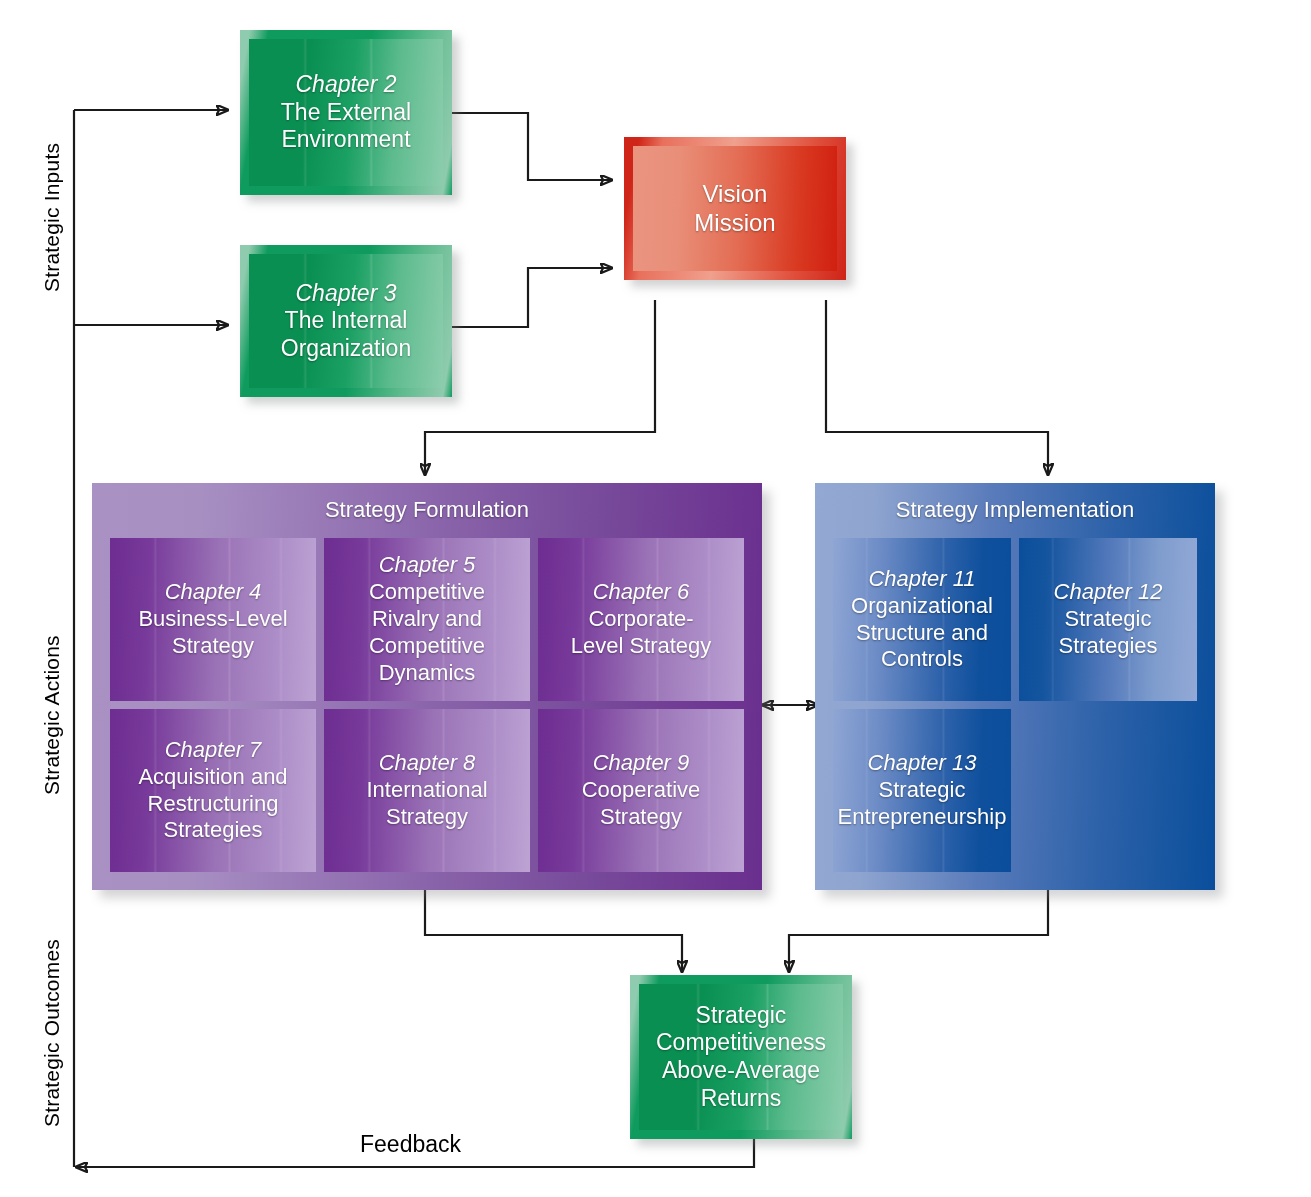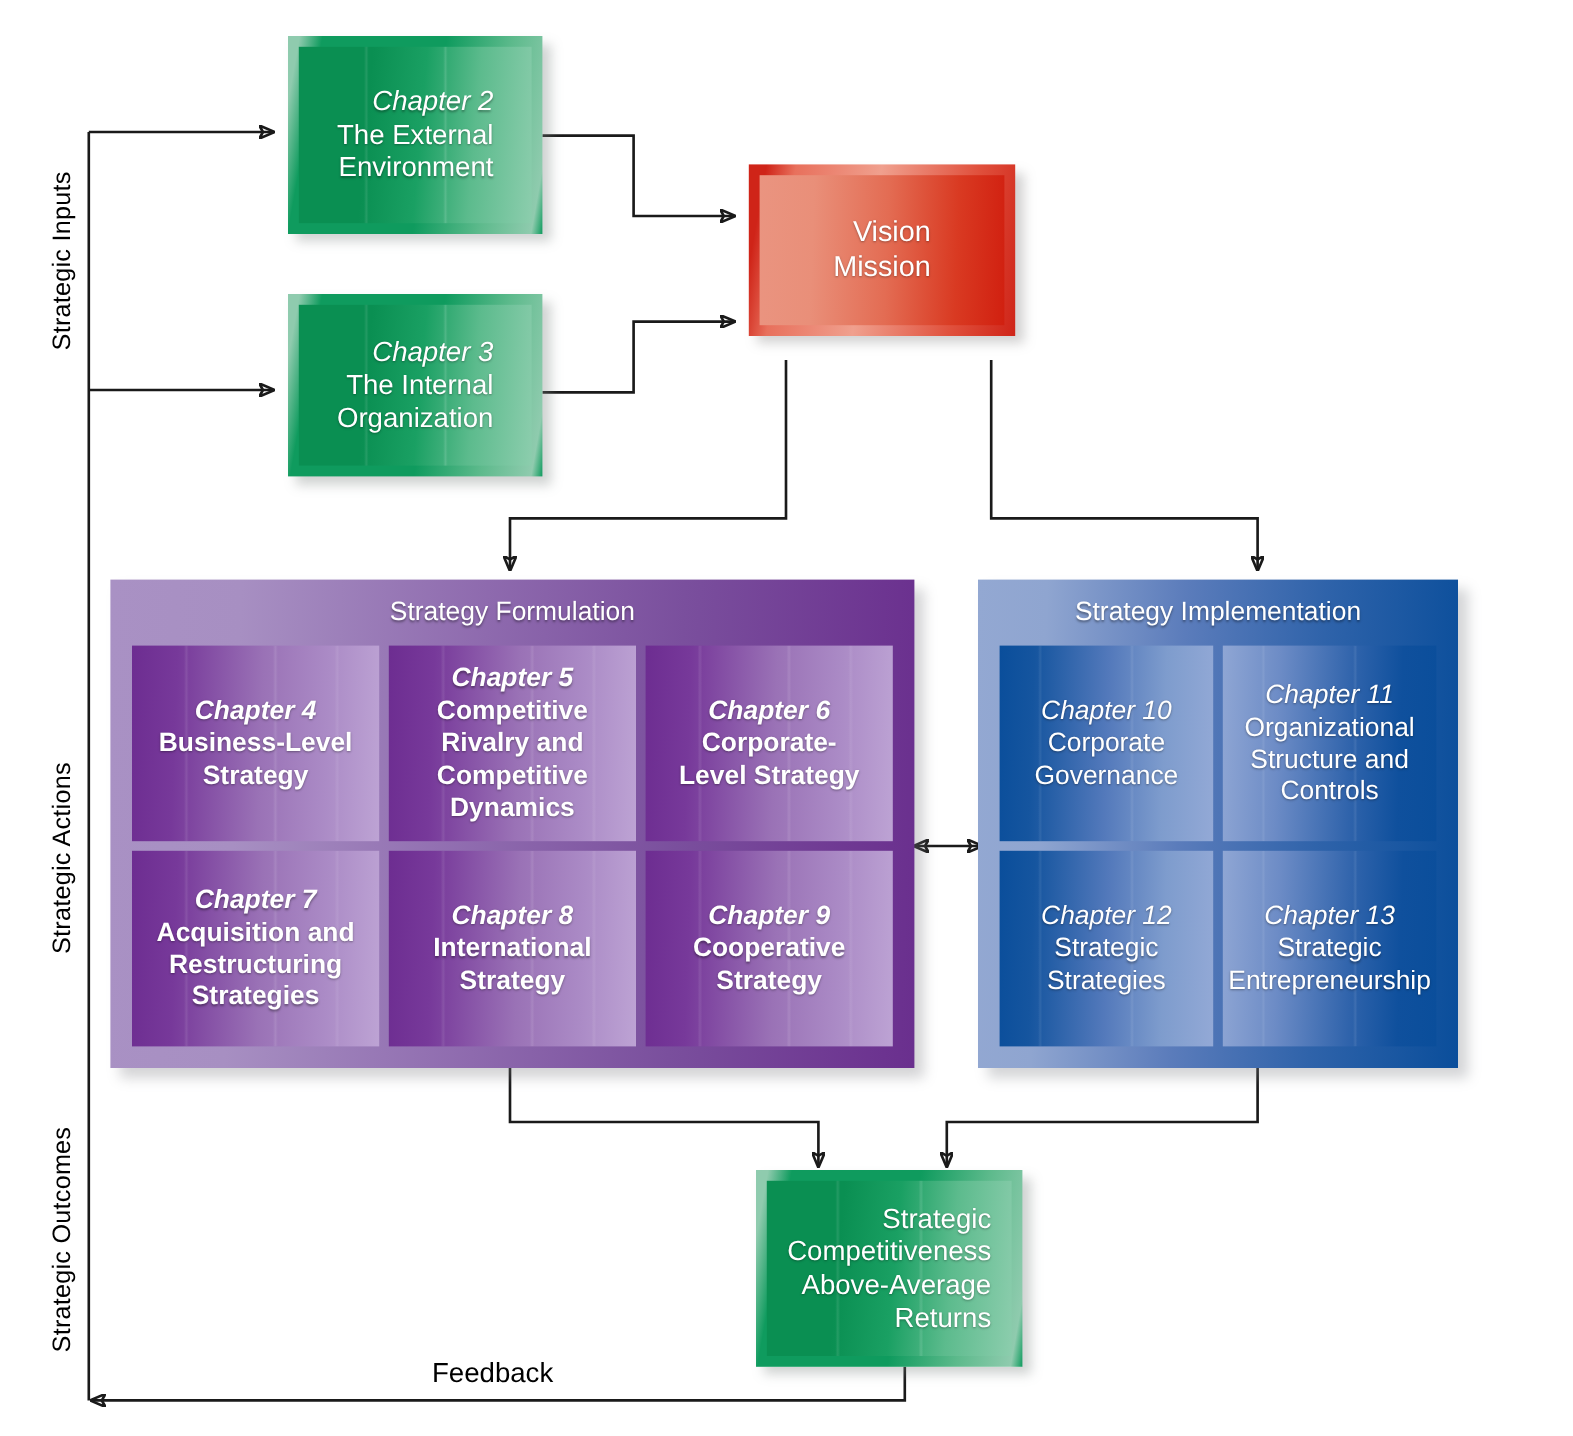--- a/index.html
+++ b/index.html
@@ -42,21 +42,21 @@
   }
   #wires path, #wires line { fill: none; stroke: #1a1a1a; stroke-width: 2.2; }
 
   
   .nodebox {
     position: absolute;
     box-sizing: border-box;
     display: flex;
     align-items: center;
     justify-content: center;
-    text-align: right;
+    text-align: center;
     color: #ffffff;
   }
   .nodebox .inner {
     position: absolute;
     left: 9px; right: 9px; top: 9px; bottom: 9px;
     display: flex;
     flex-direction: column;
     align-items: center;
     justify-content: center;
     box-sizing: border-box;
@@ -143,21 +143,20 @@
   }
 
   
   .panel-purple {
     background: linear-gradient(92deg,#a991c4 0%,#a78fc2 16%,#8e6aae 46%,#7a4f9d 70%,#6a2f8e 100%);
     box-shadow: 8px 8px 10px rgba(125,125,130,.33);
   }
   .grid-purple { grid-template-columns: repeat(3,1fr); grid-template-rows: repeat(2,1fr); }
   .cell-purple {
     background: linear-gradient(92deg,#6d2d91 0%,#77399a 18%,#9a72b6 52%,#ab8bc6 78%,#bda3d4 100%);
-    font-weight: bold;
   }
   .cell-purple::after {
     content:"";
     position:absolute; inset:0; z-index:2;
     background:
       linear-gradient(90deg, rgba(255,255,255,0) 21%, rgba(255,255,255,.09) 22%, rgba(255,255,255,0) 23%),
       linear-gradient(90deg, rgba(255,255,255,0) 57%, rgba(255,255,255,.10) 58%, rgba(255,255,255,0) 59%),
       linear-gradient(90deg, rgba(255,255,255,0) 82%, rgba(255,255,255,.08) 83%, rgba(255,255,255,0) 84%);
   }
 
@@ -321,27 +320,20 @@
         </div>
       </div>
 
     </div>
   </div>
 
   <div class="panel panel-blue" style="left:815px; top:483px; width:400px; height:407px;">
     <div class="panel-title">Strategy Implementation</div>
     <div class="grid grid-blue">
 
-      <div class="cell cell-blue">
-        <div class="txt">
-          <span class="chap">Chapter 10</span>
-          <span>Corporate</span><br>
-          <span>Governance</span>
-        </div>
-      </div>
 
       <div class="cell cell-blue alt">
         <div class="txt">
           <span class="chap">Chapter 11</span>
           <span>Organizational</span><br>
           <span>Structure and</span><br>
           <span>Controls</span>
         </div>
       </div>
 

